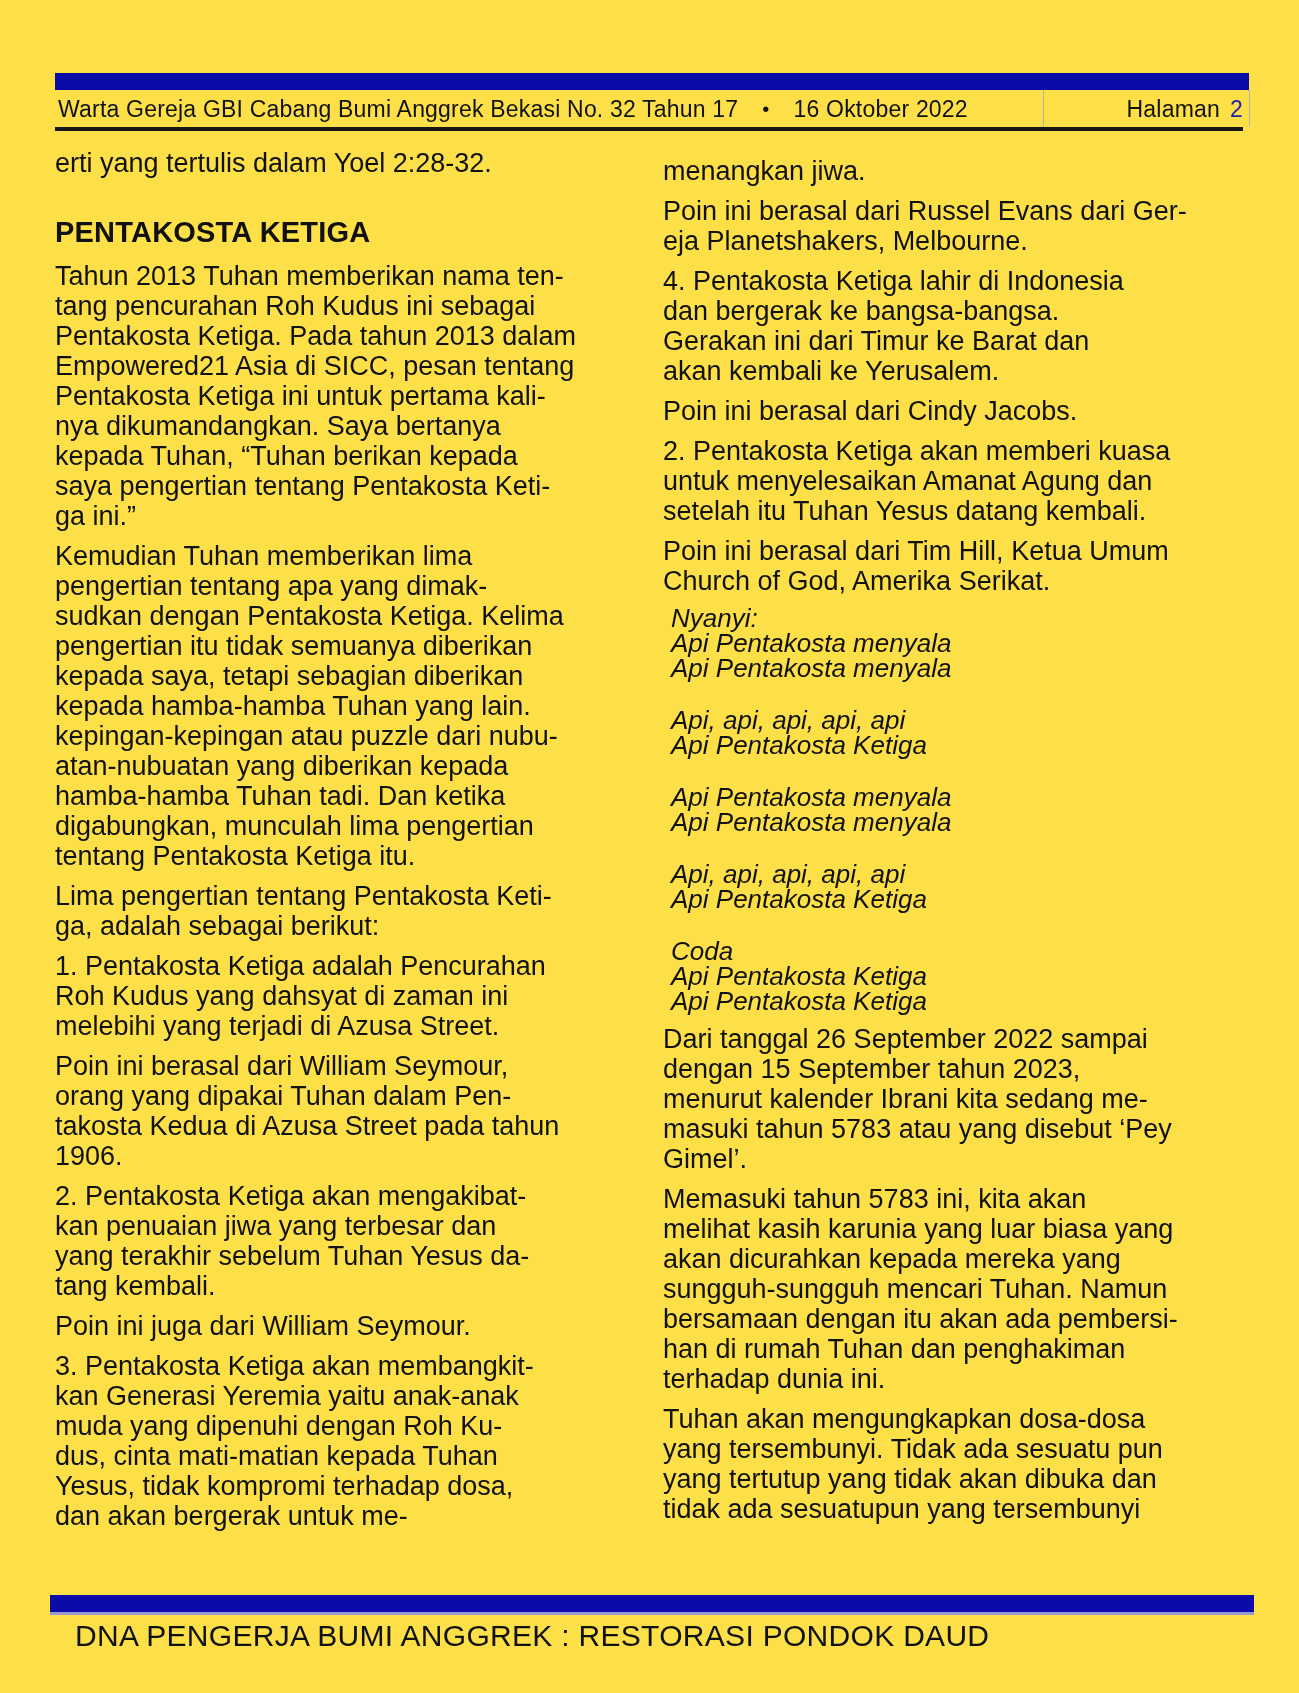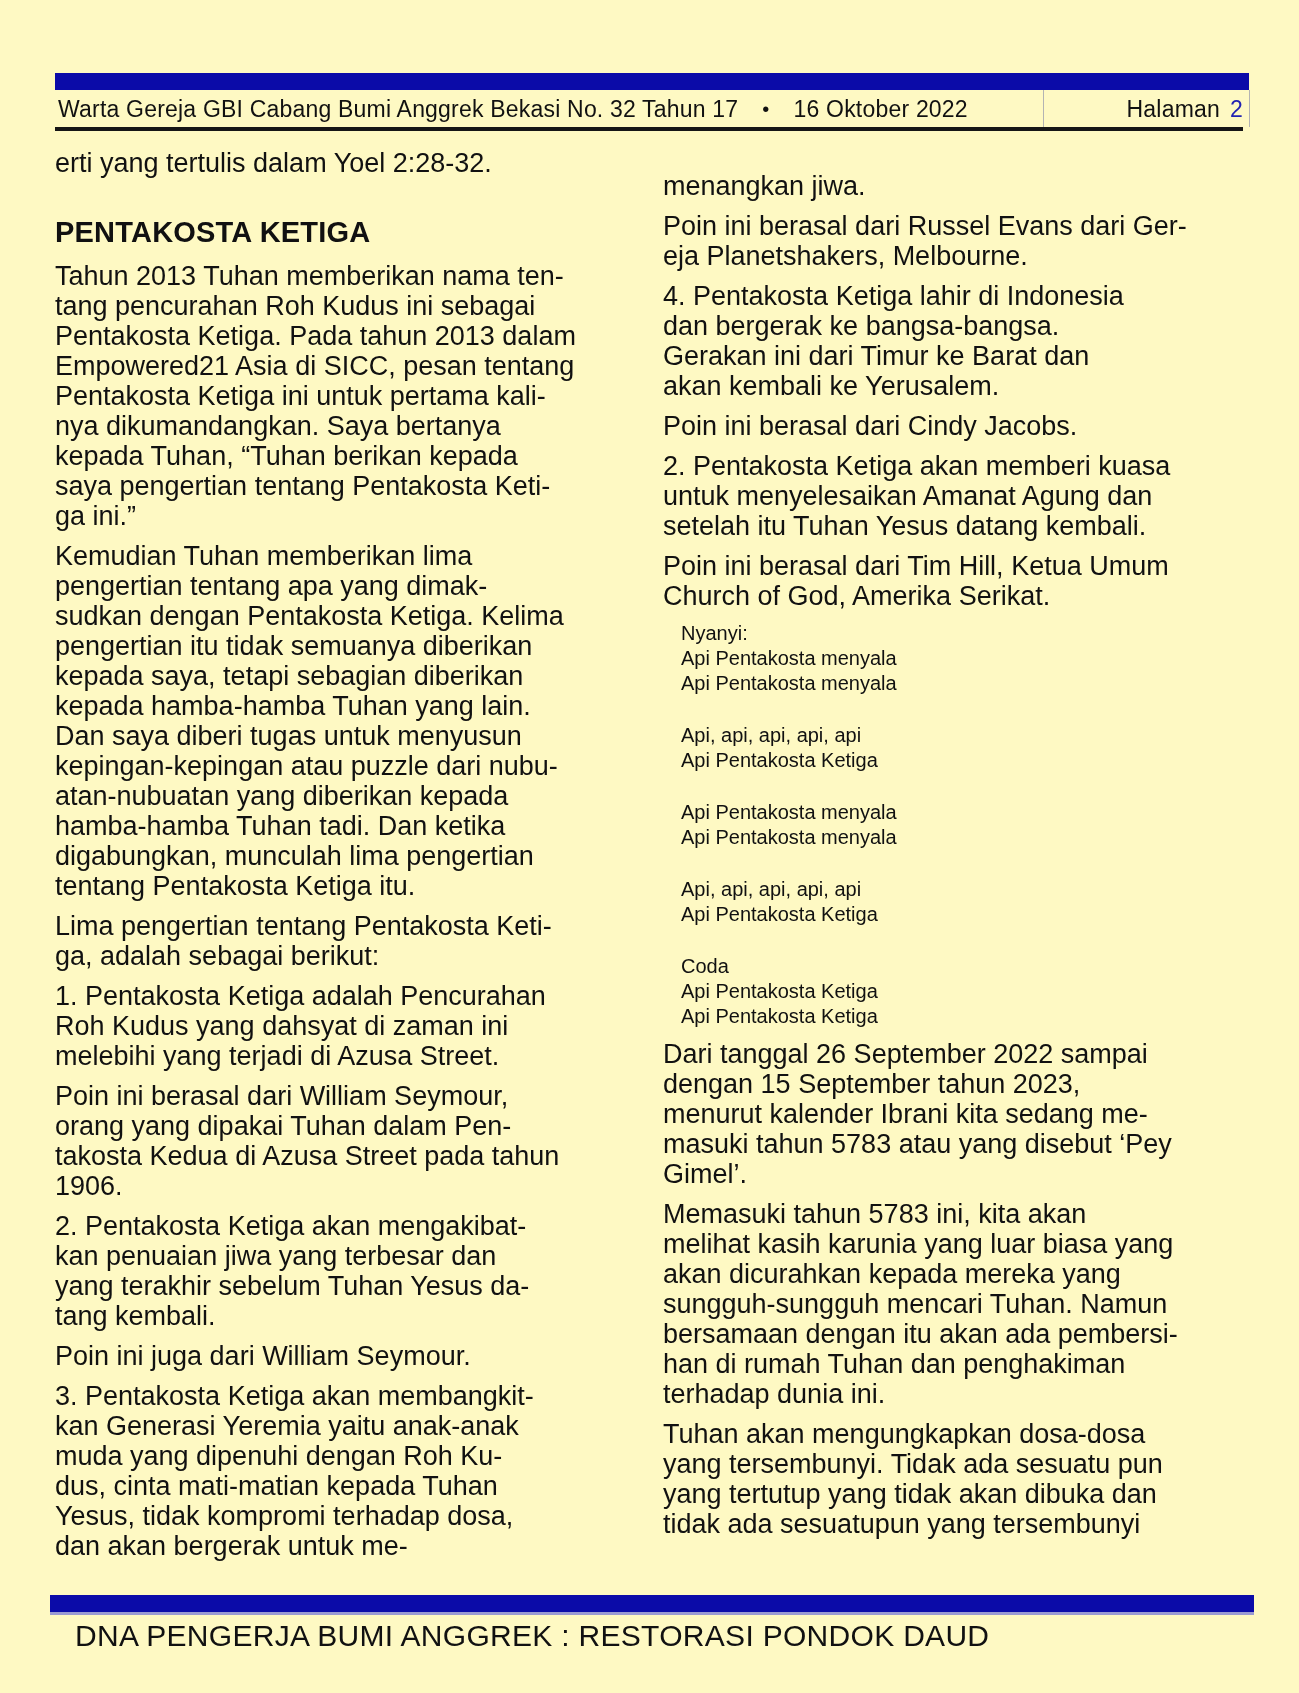--- a/index.html
+++ b/index.html
@@ -1,20 +1,20 @@
 <!DOCTYPE html>
 <html><head>
 <meta charset="utf-8">
 <style>
   html,body{margin:0;padding:0;background:#ffffff;}
   body{
     width:1299px;height:1693px;position:relative;overflow:hidden;
     font-family:"Liberation Sans","DejaVu Sans",sans-serif;color:#111;
   }
-  .page{position:absolute;inset:0;background:#fef9c3;}
+  .page{position:absolute;inset:0;background:#fde047;}
 
   
   .topbar{position:absolute;left:55px;top:73px;width:1194px;height:17px;}
   .header-row{
     position:absolute;left:58px;top:92px;width:1185px;height:34px;
     display:flex;align-items:center;font-size:23px;letter-spacing:.2px;
   }
   .header-tahun{margin-left:6px;}
   .header-bullet{margin:0 24px;font-size:20px;}
   .spacer{flex:1 1 auto;}
@@ -27,21 +27,21 @@
   .columns{position:absolute;left:55px;top:148px;width:1192px;display:flex;gap:26px;align-items:center;}
   .col{flex:0 0 auto;}
   .col-left{width:582px;}
   .col-right{width:584px;}
 
   .p,.numbered,.boldp{font-size:27px;line-height:30px;margin:0 0 10px;}
   .boldp,.bold-line{font-weight:400;}
   .num{font-weight:400;}
   .h{font-size:29px;line-height:33px;font-weight:700;margin:38px 0 12px;letter-spacing:.2px;}
   .h:first-child{margin-top:0;}
-  .lyrics{font-size:20px;line-height:25px;margin:2px 18px 10px;}
+  .lyrics{font-size:26px;line-height:25px;font-style:italic;margin:2px 8px 10px;}
   .lyrics .blank{height:27px;}
 
   
   .footerbar{
     position:absolute;left:50px;top:1595px;width:1204px;height:17px;
     border-bottom:3px solid #9a9ad2;
   }
   .footer-text{
     position:absolute;left:75px;top:1619px;font-size:30px;font-weight:400;
     letter-spacing:.3px;
@@ -84,21 +84,20 @@
           <div>saya pengertian tentang Pentakosta Keti-</div>
           <div>ga ini.”</div>
         </div>
         <div class="p">
           <div>Kemudian Tuhan memberikan lima</div>
           <div>pengertian tentang apa yang dimak-</div>
           <div>sudkan dengan Pentakosta Ketiga. Kelima</div>
           <div>pengertian itu tidak semuanya diberikan</div>
           <div>kepada saya, tetapi sebagian diberikan</div>
           <div>kepada hamba-hamba Tuhan yang lain.</div>
-          <div>Dan saya diberi tugas untuk menyusun</div>
           <div>kepingan-kepingan atau puzzle dari nubu-</div>
           <div>atan-nubuatan yang diberikan kepada</div>
           <div>hamba-hamba Tuhan tadi. Dan ketika</div>
           <div>digabungkan, munculah lima pengertian</div>
           <div>tentang Pentakosta Ketiga itu.</div>
         </div>
         <div class="p">
           <div>Lima pengertian tentang Pentakosta Keti-</div>
           <div>ga, adalah sebagai berikut:</div>
         </div>

